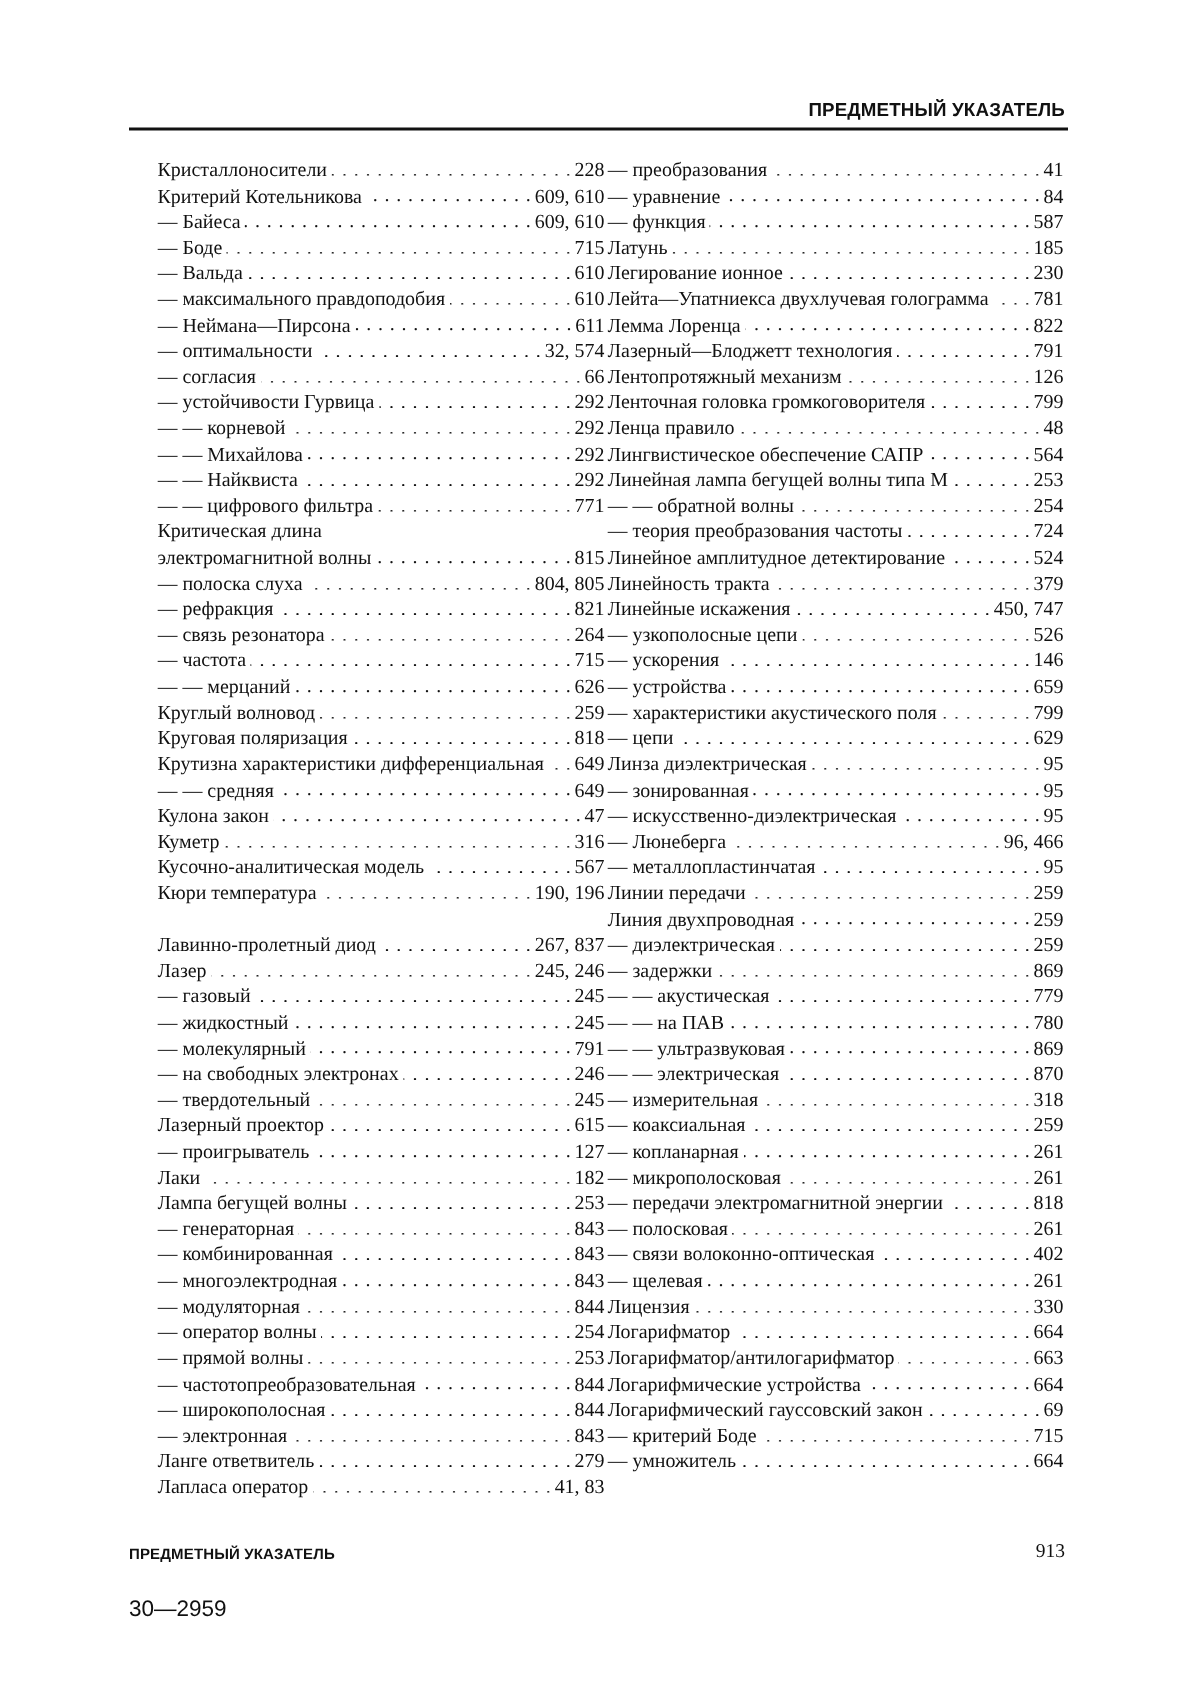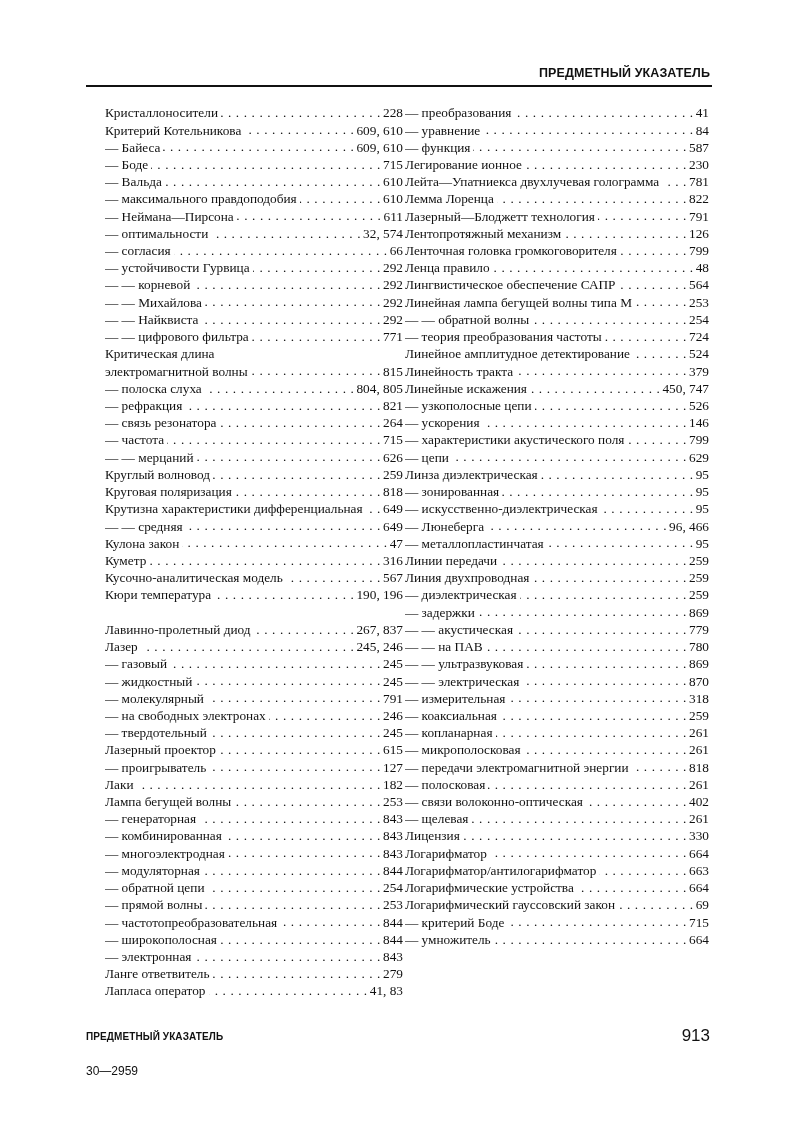--- a/index.html
+++ b/index.html
@@ -26,25 +26,25 @@
       position: absolute; right: 0; top: 0; white-space: nowrap; letter-spacing: 0.6px;
     }
     .entry .pages { flex: 0 0 auto; padding-left: 2px; }
     .entry.blank { height: 17.22px; }
     .foot-title {
       position: absolute; left: 86px; top: 1031px;
       font-family: "Liberation Sans", sans-serif; font-size: 10px; font-weight: bold; letter-spacing: 0.1px;
     }
     .foot-page {
       position: absolute; right: 84px; top: 1026px;
-      font-family: Liberation Sans, sans-serif; font-size: 17px; text-align: center;
+      font-family: Liberation Serif, serif; font-size: 13px; text-align: center;
     }
     .foot-sig {
       position: absolute; left: 86px; top: 1064px;
-      font-family: "Liberation Sans", sans-serif; font-size: 12px;
+      font-family: "Liberation Sans", sans-serif; font-size: 15px;
     }
   </style>
 </head>
 <body>
 
 <div class="running-head">ПРЕДМЕТНЫЙ УКАЗАТЕЛЬ</div>
 <div class="head-rule"></div>
 
 <div class="col col-left">
     <div class="entry">
@@ -260,21 +260,21 @@
       <span class="term">— многоэлектродная</span>
       <span class="leader"></span>
       <span class="pages">843</span>
     </div>
     <div class="entry">
       <span class="term">— модуляторная</span>
       <span class="leader"></span>
       <span class="pages">844</span>
     </div>
     <div class="entry">
-      <span class="term">— обратной цепи</span>
+      <span class="term">— оператор волны</span>
       <span class="leader"></span>
       <span class="pages">254</span>
     </div>
     <div class="entry">
       <span class="term">— прямой волны</span>
       <span class="leader"></span>
       <span class="pages">253</span>
     </div>
     <div class="entry">
       <span class="term">— частотопреобразовательная</span>
@@ -312,20 +312,25 @@
       <span class="term">— уравнение</span>
       <span class="leader"></span>
       <span class="pages">84</span>
     </div>
     <div class="entry">
       <span class="term">— функция</span>
       <span class="leader"></span>
       <span class="pages">587</span>
     </div>
     <div class="entry">
+      <span class="term">Латунь</span>
+      <span class="leader"></span>
+      <span class="pages">185</span>
+    </div>
+    <div class="entry">
       <span class="term">Легирование ионное</span>
       <span class="leader"></span>
       <span class="pages">230</span>
     </div>
     <div class="entry">
       <span class="term">Лейта—Упатниекса двухлучевая голограмма</span>
       <span class="leader"></span>
       <span class="pages">781</span>
     </div>
     <div class="entry">
@@ -390,20 +395,25 @@
     </div>
     <div class="entry">
       <span class="term">— узкополосные цепи</span>
       <span class="leader"></span>
       <span class="pages">526</span>
     </div>
     <div class="entry">
       <span class="term">— ускорения</span>
       <span class="leader"></span>
       <span class="pages">146</span>
+    </div>
+    <div class="entry">
+      <span class="term">— устройства</span>
+      <span class="leader"></span>
+      <span class="pages">659</span>
     </div>
     <div class="entry">
       <span class="term">— характеристики акустического поля</span>
       <span class="leader"></span>
       <span class="pages">799</span>
     </div>
     <div class="entry">
       <span class="term">— цепи</span>
       <span class="leader"></span>
       <span class="pages">629</span>

